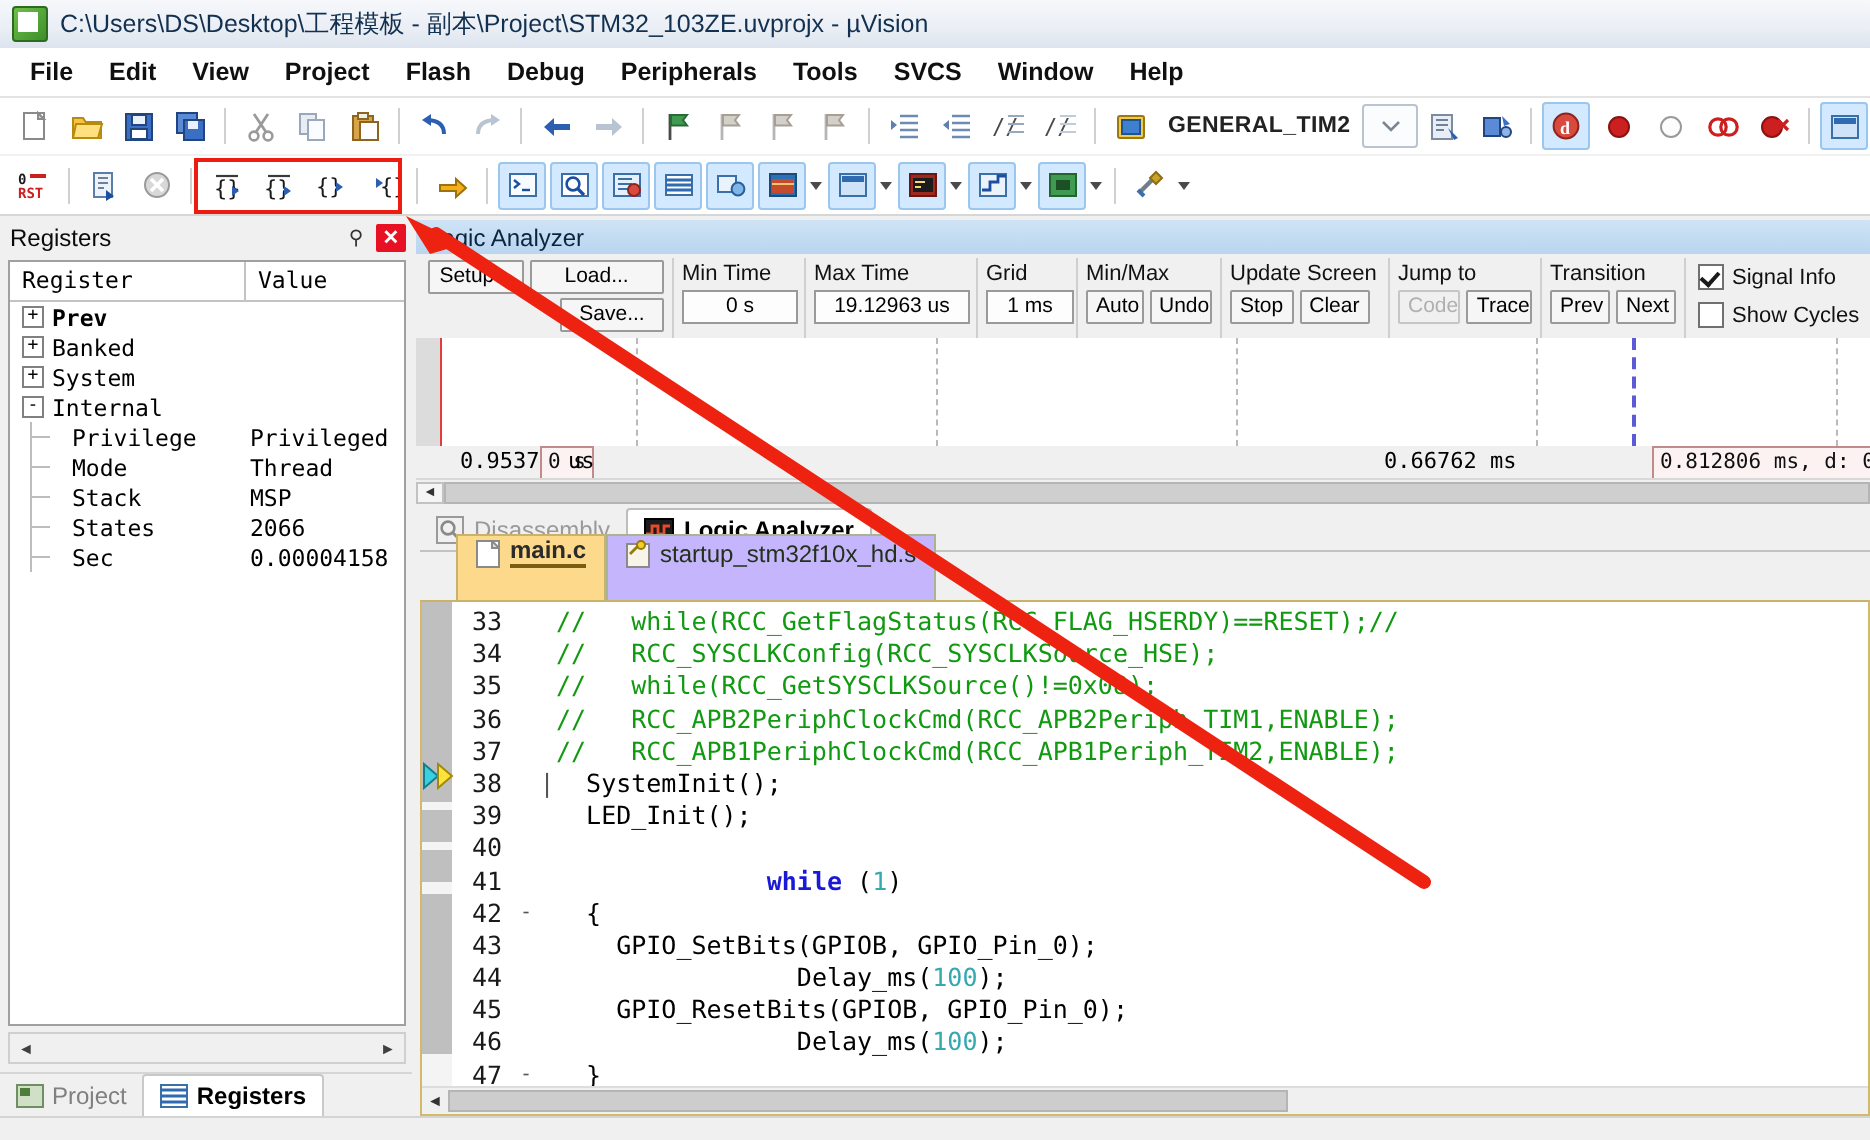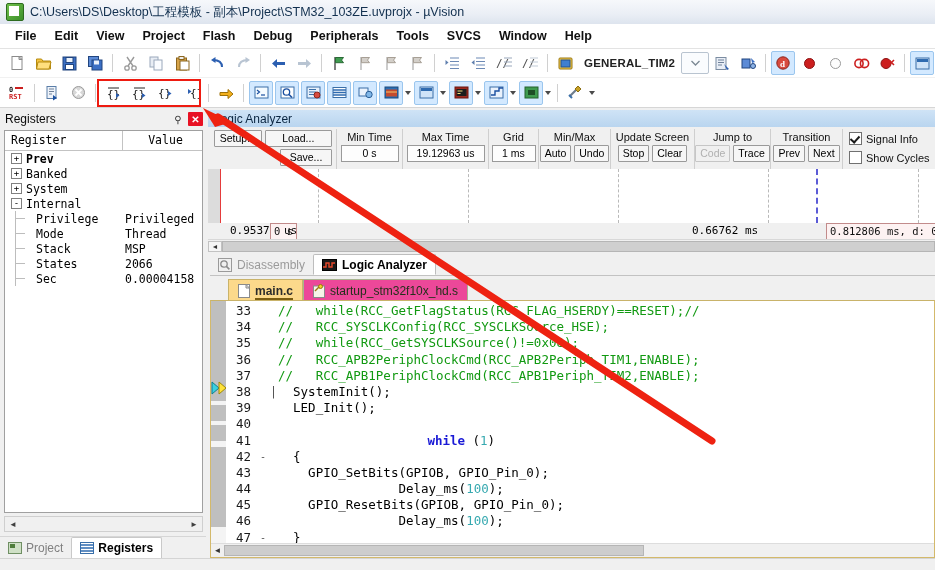--- a/index.html
+++ b/index.html
@@ -117,21 +117,21 @@
     position: absolute; left: 4px; top: 20px; right: 3px; bottom: 22px;
     background: #ffffff; border: 1px solid #a0a0a0; box-sizing: border-box;
     overflow: hidden;
   }
   .reg-head { display: flex; height: 19px; border-bottom: 1px solid #c3c3c3; background:#fff;}
   .reg-head > div {
     font-family: "DejaVu Sans Mono", monospace; font-size: 11.5px;
     padding: 2px 0 0 6px; box-sizing: border-box; color: #000;
   }
   .rh-name { width: 118px; border-right: 1px solid #c3c3c3; }
-  .rh-val  { flex: 1; text-align: center; }
+  .rh-val  { flex: 1; }
   .reg-rows { font-family: "DejaVu Sans Mono", monospace; font-size: 11.5px; }
   .reg-row { display: flex; height: 15px; align-items: center; }
   .reg-row .nm { width: 118px; display: flex; align-items: center; box-sizing: border-box;}
   .reg-row .vl { flex: 1; padding-left: 2px; }
   .twisty {
     width: 9px; height: 9px; border: 1px solid #808080; background: #fff;
     margin-left: 6px; margin-right: 4px; position: relative; flex: none;
     font-size: 9px; line-height: 8px; text-align: center; color: #000;
     font-family: "DejaVu Sans Mono", monospace;
   }
@@ -179,21 +179,21 @@
   .la-title {
     height: 17px; background: linear-gradient(to bottom,#cfe3f6,#b9d5ef);
     display: flex; align-items: center; padding-left: 6px;
     font-size: 12px; color: #0a2540;
   }
   .la-toolbar {
     height: 42px; background: #f0f0f0; display: flex; align-items: stretch;
     box-sizing: border-box; padding: 2px 0 0 2px;
   }
   .la-group {
-    display: flex; flex-direction: column; align-items: center;
+    display: flex; flex-direction: column; 
     border-right: 1px solid #cfcfcf; padding: 0 4px; box-sizing: border-box;
     justify-content: flex-start;
   }
   .la-group-label {
     font-size: 11px; color: #111; height: 16px; line-height: 16px; white-space: nowrap;
   }
   .la-row { display: flex; gap: 3px; }
   .la-btn {
     border: 1px solid #9a9a9a; background: #f6f6f6; font-size: 10.5px;
     padding: 1px 4px; min-width: 20px; text-align: center; border-radius: 1px;
@@ -284,27 +284,27 @@
   
   .editor-wrap {
     position: absolute; left: 210px; top: 278px; width: 725px; height: 280px;
     box-sizing: border-box;
   }
   .filetabs {
     height: 22px; display: flex; align-items: flex-end; gap: 0;
     background: #f0f0f0; padding-left: 18px; box-sizing: border-box;
   }
   .ftab {
-    height: 21px; display: flex; align-items: flex-start; gap: 5px; padding: 4px 9px;
+    height: 21px; display: flex; align-items: flex-end; gap: 5px; padding: 16px 9px;
     font-size: 12px; box-sizing: border-box;
     border: 1px solid #c9b36a; border-bottom: none;
   }
   .ftab.active { background: #fcd98b; color: #2b2b2b; font-weight: bold; }
   .ftab.active .lbl { border-bottom: 2px solid #7a5c12; }
-  .ftab.inactive { background: #ec4899; color: #23301a; border-color: #a8b590; }
+  .ftab.inactive { background: #c4b5fd; color: #23301a; border-color: #a8b590; }
   .ftab-ico { width: 12px; height: 14px; flex: none; }
 
   .code-area {
     position: relative; height: 258px; background: #ffffff;
     border: 1px solid #d3b96b; border-top: 1px solid #c9b36a;
     box-sizing: border-box; overflow: hidden;
   }
   .bp-gutter {
     position: absolute; left: 0; top: 0; width: 15px; height: 100%;
     background: #f4f4f4;
@@ -320,21 +320,21 @@
   .lnum {
     width: 46px; text-align: right; padding-right: 6px; color: #1a1a1a;
     flex: none; box-sizing: border-box;
   }
   .fold {
     width: 12px; flex: none; text-align: center; color: #555; font-size: 10px;
   }
   .vbar { width: 9px; flex: none; color: #555; text-align:center;}
   .ctext { flex: 1; }
   .c-cmt { color: #119911; }
-  .c-kw  { color: #1a1ad6; font-weight: bold; margin-left: 44px; }
+  .c-kw  { color: #1a1ad6; font-weight: bold; }
   .c-num { color: #36a9b0; }
   .c-id  { color: #000; }
 
   .code-hscroll {
     position: absolute; left: 0; bottom: 0; width: 100%; height: 14px;
     background: #f0f0f0; display: flex; align-items: center;
     border-top: 1px solid #ddd; box-sizing: border-box;
   }
   .code-hscroll .sb-a { width: 13px; height: 12px; display:flex;align-items:center;
                         justify-content:center; font-size: 8px; color: #333; }

